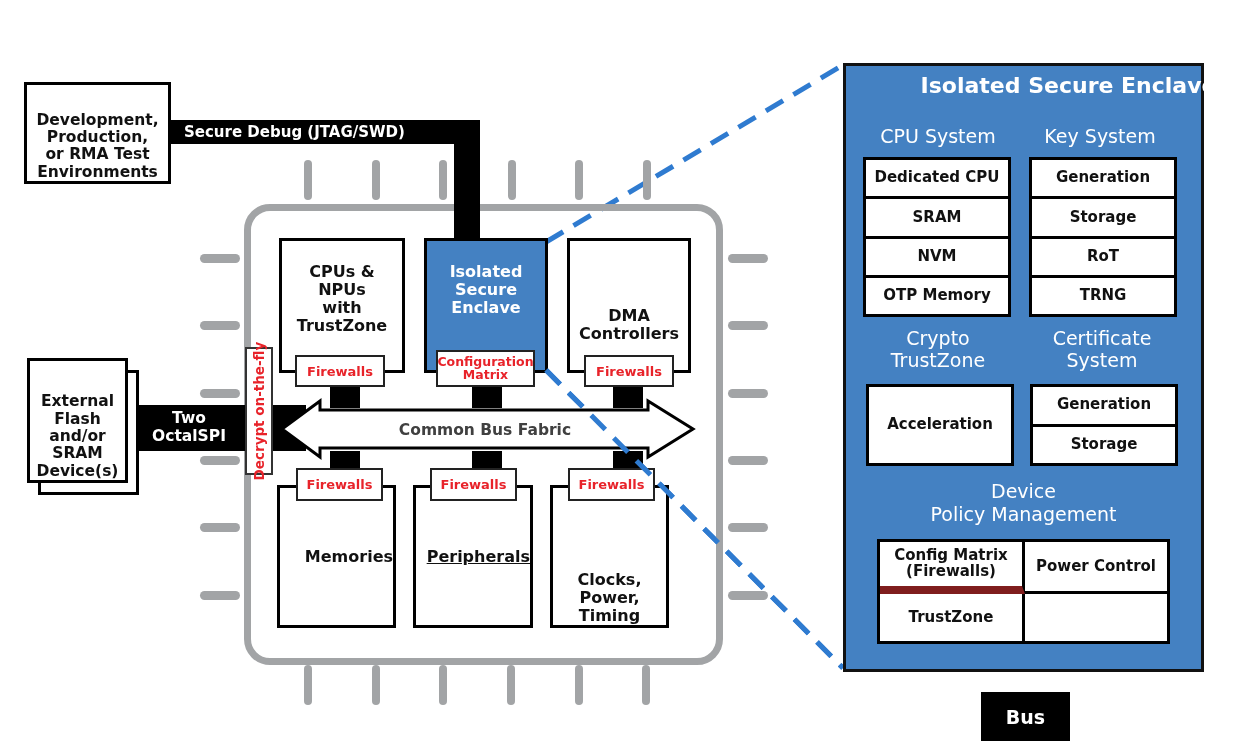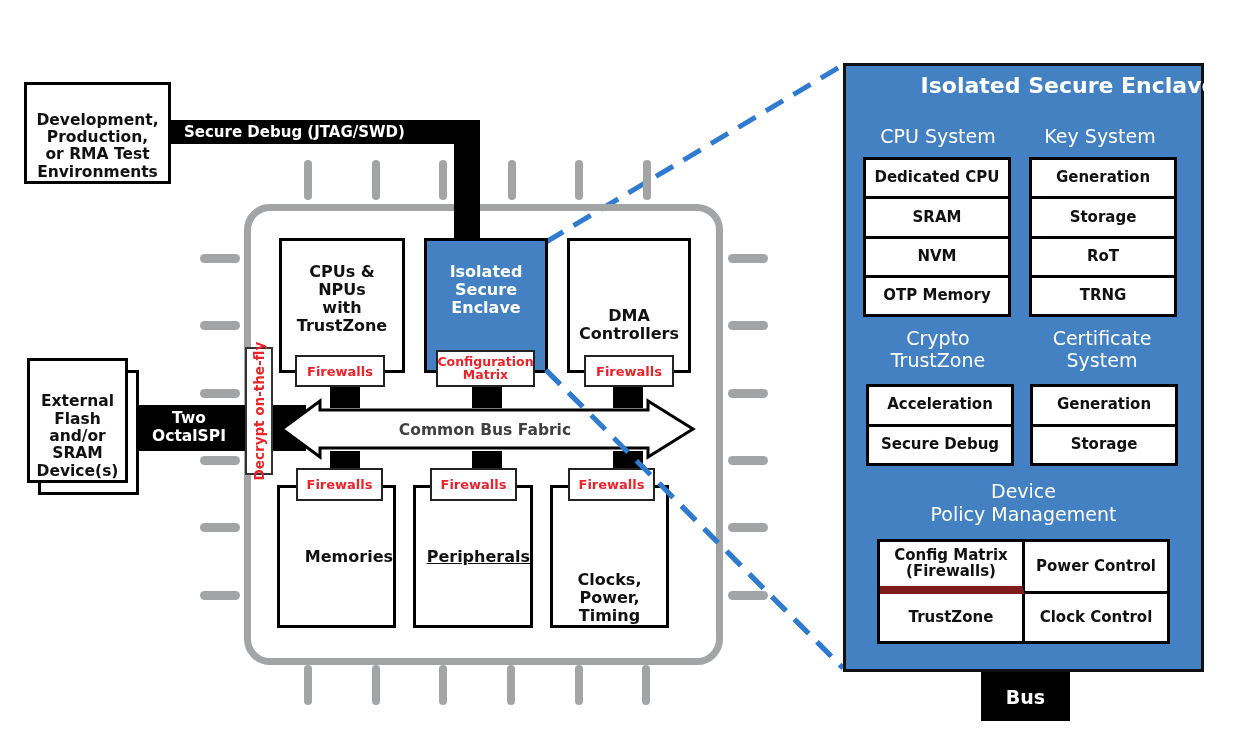--- a/index.html
+++ b/index.html
@@ -189,39 +189,37 @@
   <div>Crypto</div>
   <div>TrustZone</div>
 </div>
 <div class="panel-h" style="left:1022px;top:328px;width:160px;font-size:19px;line-height:1.15;">
   <div>Certificate</div>
   <div>System</div>
 </div>
 
 <div class="stack" style="left:866px;top:384px;width:148px;height:82px;">
   <div class="cell">Acceleration</div>
-  <div class="cell">Secure Debug</div>
 </div>
 <div class="stack" style="left:1030px;top:384px;width:148px;height:82px;">
   <div class="cell">Generation</div>
   <div class="cell">Storage</div>
 </div>
 
 <div class="panel-h" style="left:846px;top:480px;width:355px;font-size:19px;line-height:1.2;">
   <div>Device</div>
   <div>Policy Management</div>
 </div>
 
 <div class="abs" style="left:877px;top:539px;width:293px;height:105px;border:3px solid #000;background:#fff;
             display:grid;grid-template-columns:145px 1fr;grid-template-rows:52px 1fr;">
   <div class="cell" style="border-right:3px solid #000;border-bottom:8px solid #7f1d1d;flex-direction:column;">
     <span>Config Matrix</span>
     <span>(Firewalls)</span>
   </div>
   <div class="cell" style="border-bottom:3px solid #000;">Power Control</div>
   <div class="cell" style="border-right:3px solid #000;border-bottom:none;">TrustZone</div>
-  <div class="cell" style="border-bottom:none;">Clock Control</div>
-</div>
-
-<div class="black" style="left:981px;top:672px;width:89px;height:49px;color:#fff;font-weight:bold;font-size:19px;
+</div>
+
+<div class="black" style="left:981px;top:692px;width:89px;height:49px;color:#fff;font-weight:bold;font-size:19px;
             display:flex;align-items:center;justify-content:center;">
   <span>Bus</span>
 </div>
 
 </body></html>

